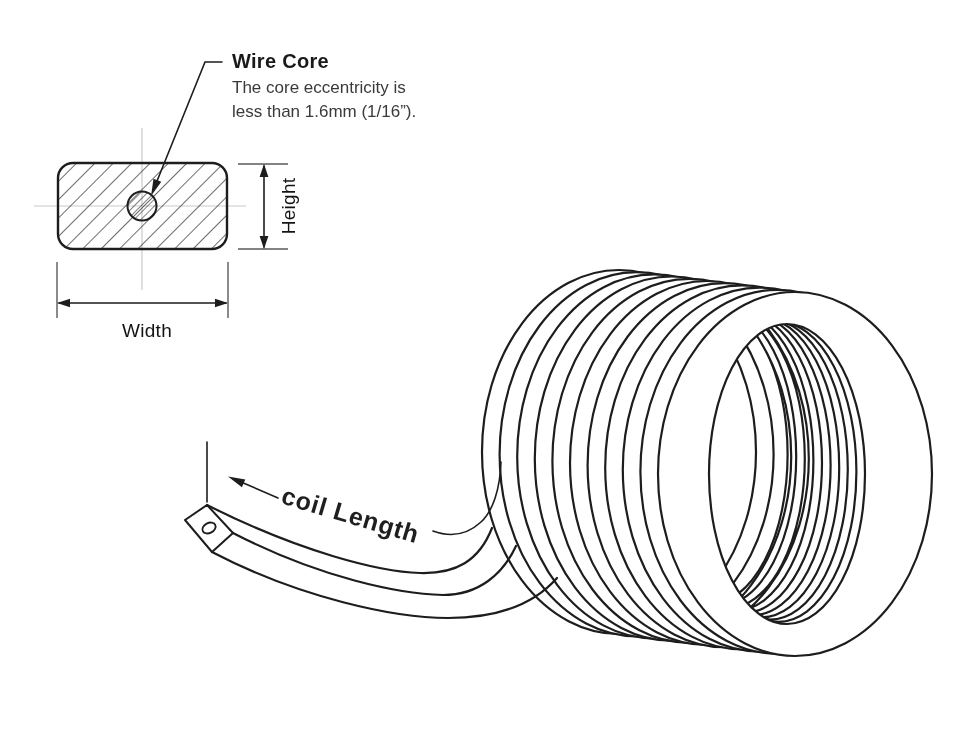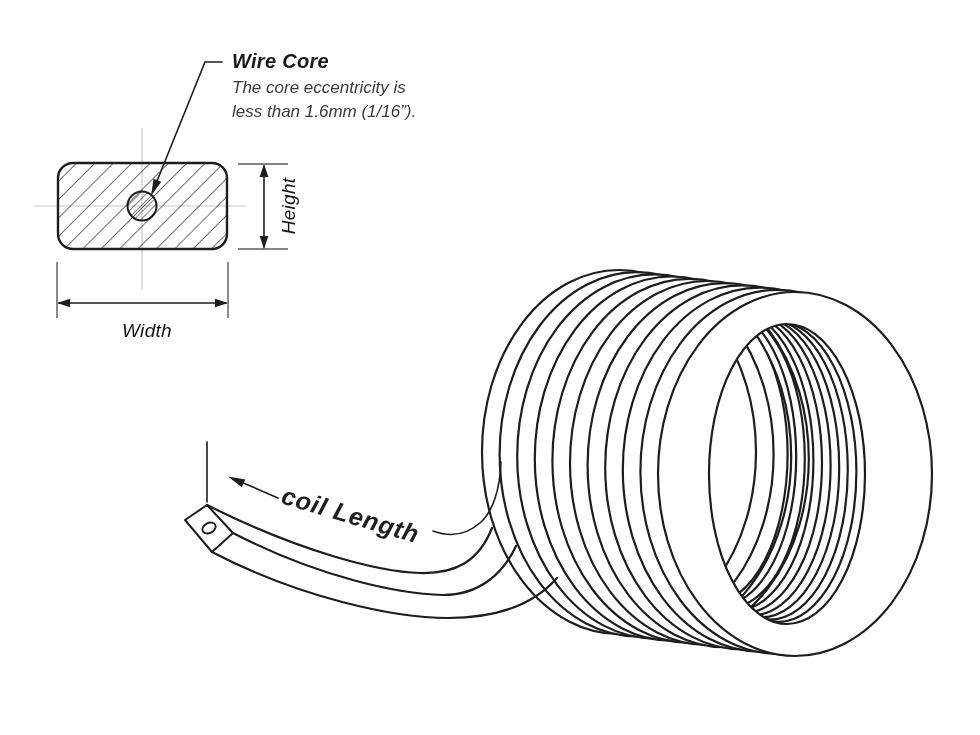--- a/index.html
+++ b/index.html
@@ -11,21 +11,20 @@
     width: 980px;
     height: 735px;
     overflow: hidden;
     font-family: "Liberation Sans", sans-serif;
   }
   .stage {
     position: relative;
     width: 980px;
     height: 735px;
     background: #ffffff;
-    font-style: italic;
   }
   svg { display: block; }
 
   
   .ink        { stroke: #1d1d1d; fill: none; stroke-width: 2.2; stroke-linecap: round; }
   .ink-thin   { stroke: #1d1d1d; fill: none; stroke-width: 1.6; stroke-linecap: round; }
   .centerline { stroke: #c9c9c9; fill: none; stroke-width: 1.2; }
   .extline    { stroke: #5a5a5a; fill: none; stroke-width: 1.4; }
   .arrowhead  { fill: #1d1d1d; stroke: none; }
   .loop       { fill: #ffffff; fill-rule: evenodd; stroke: #1d1d1d; stroke-width: 2.2; }

